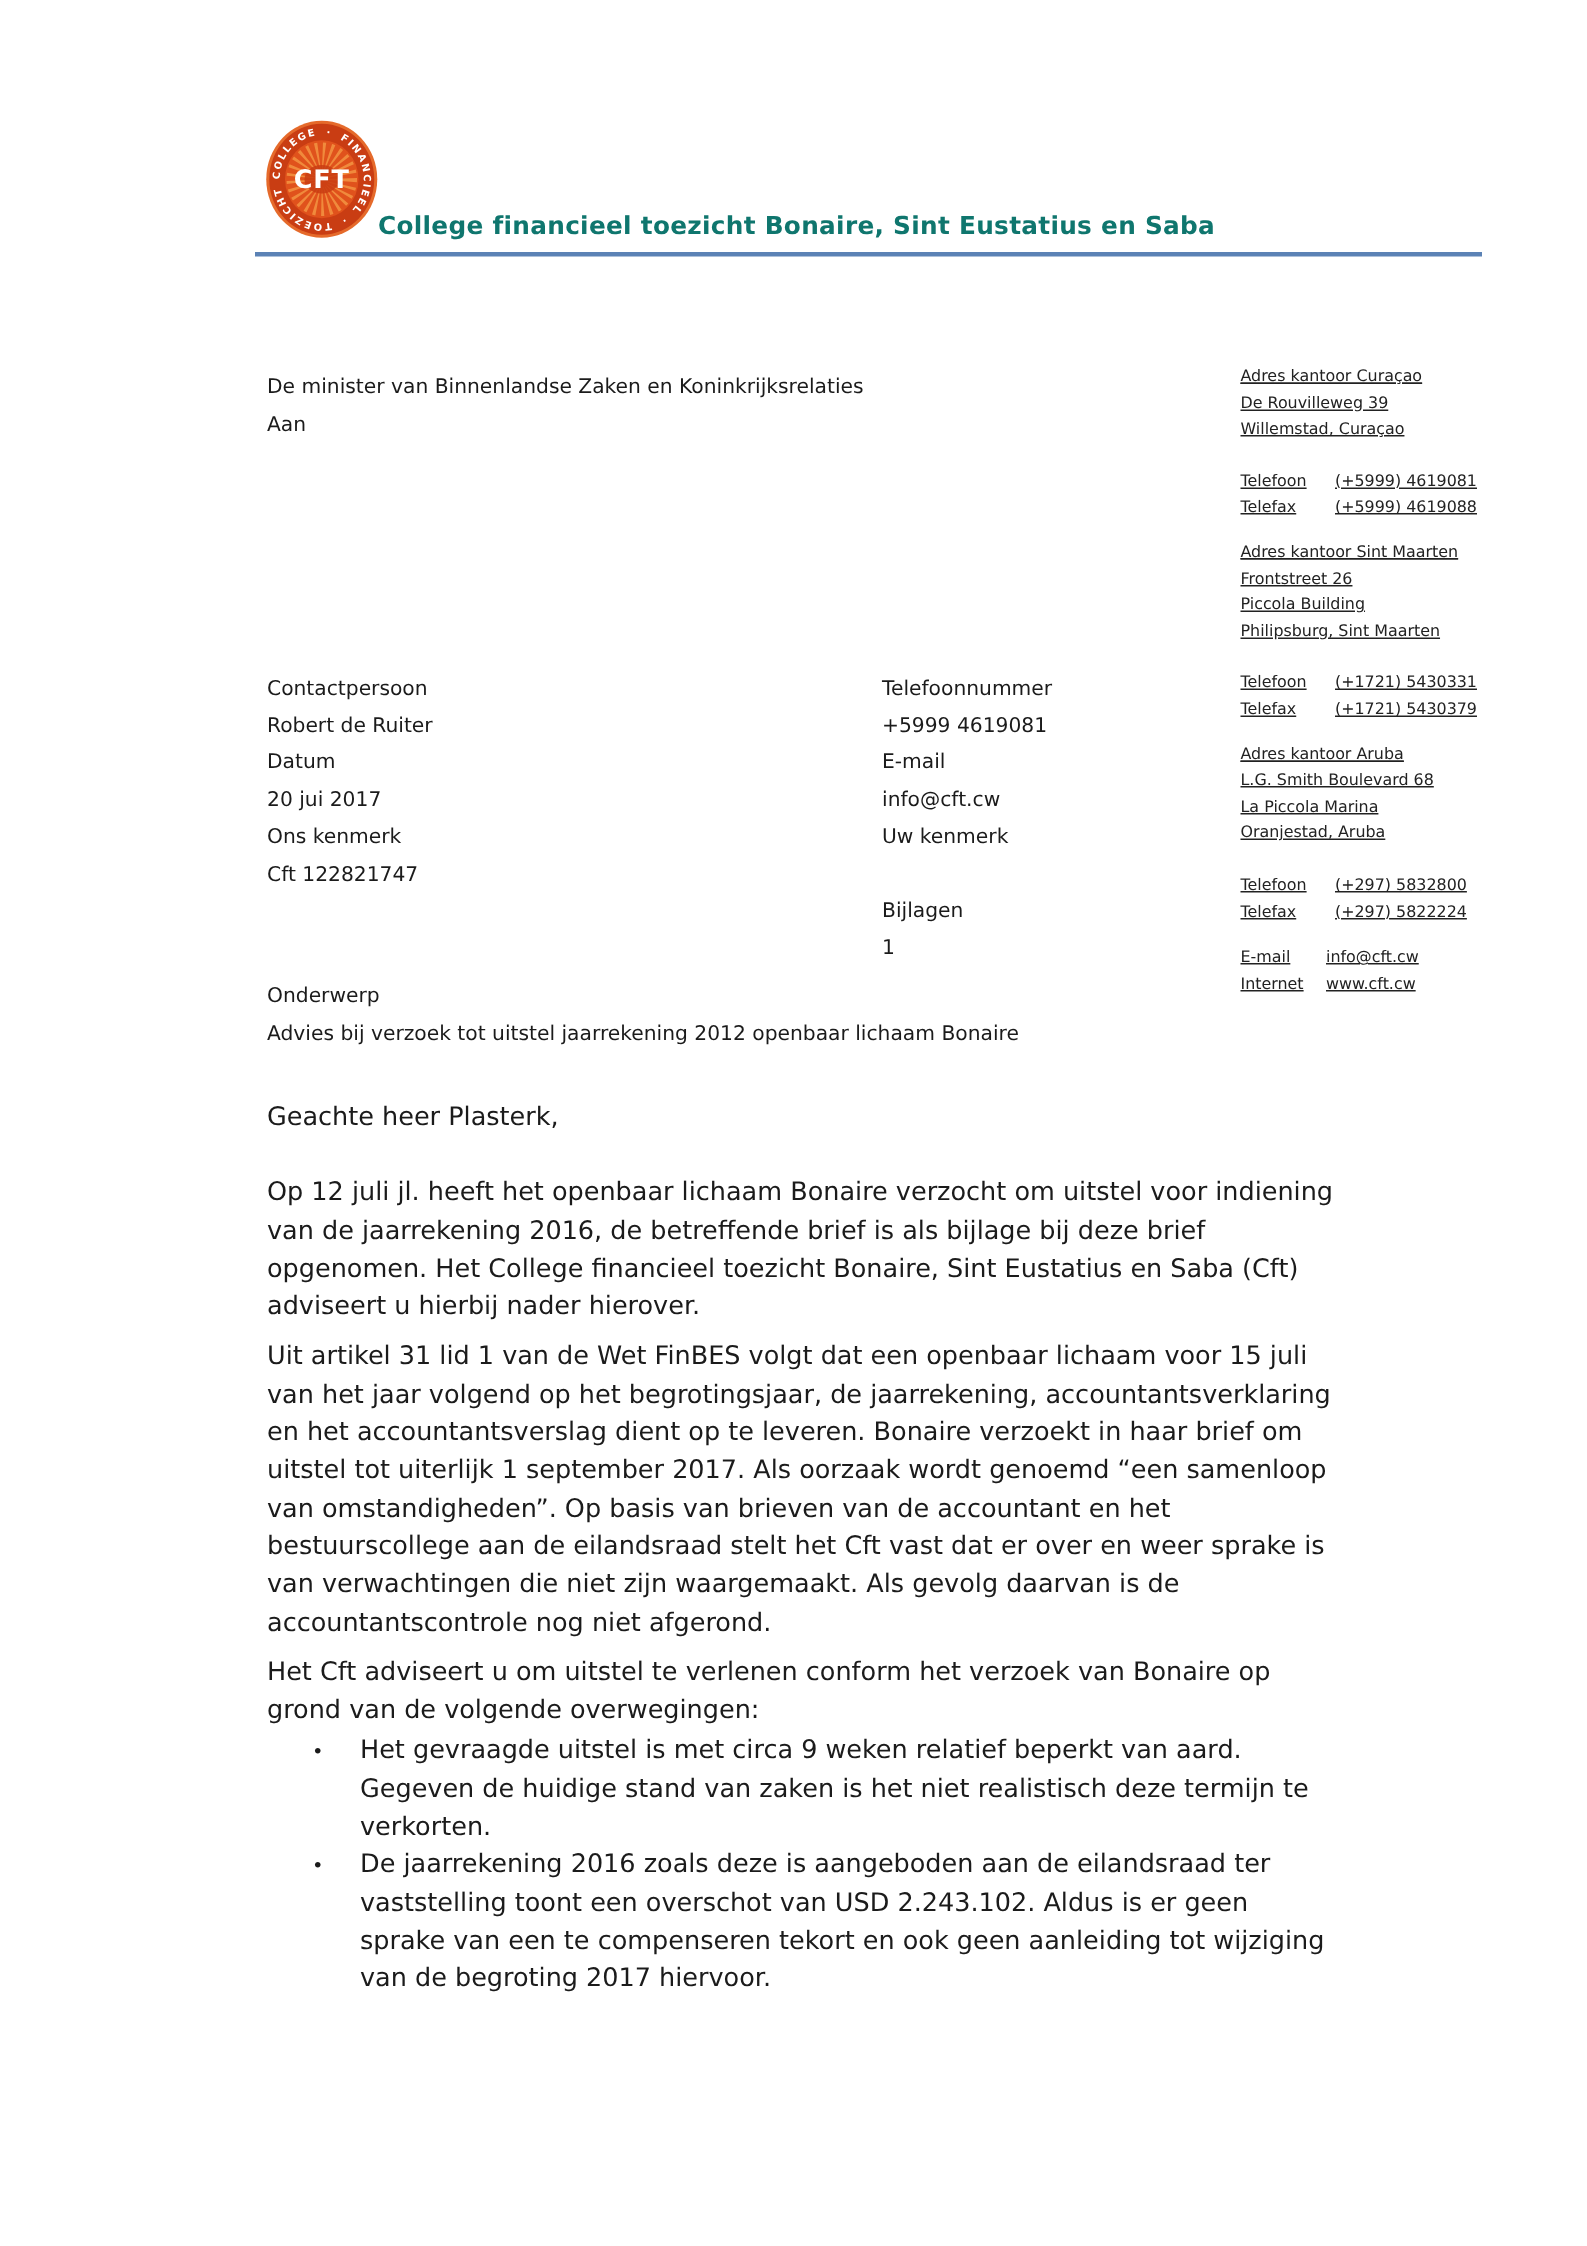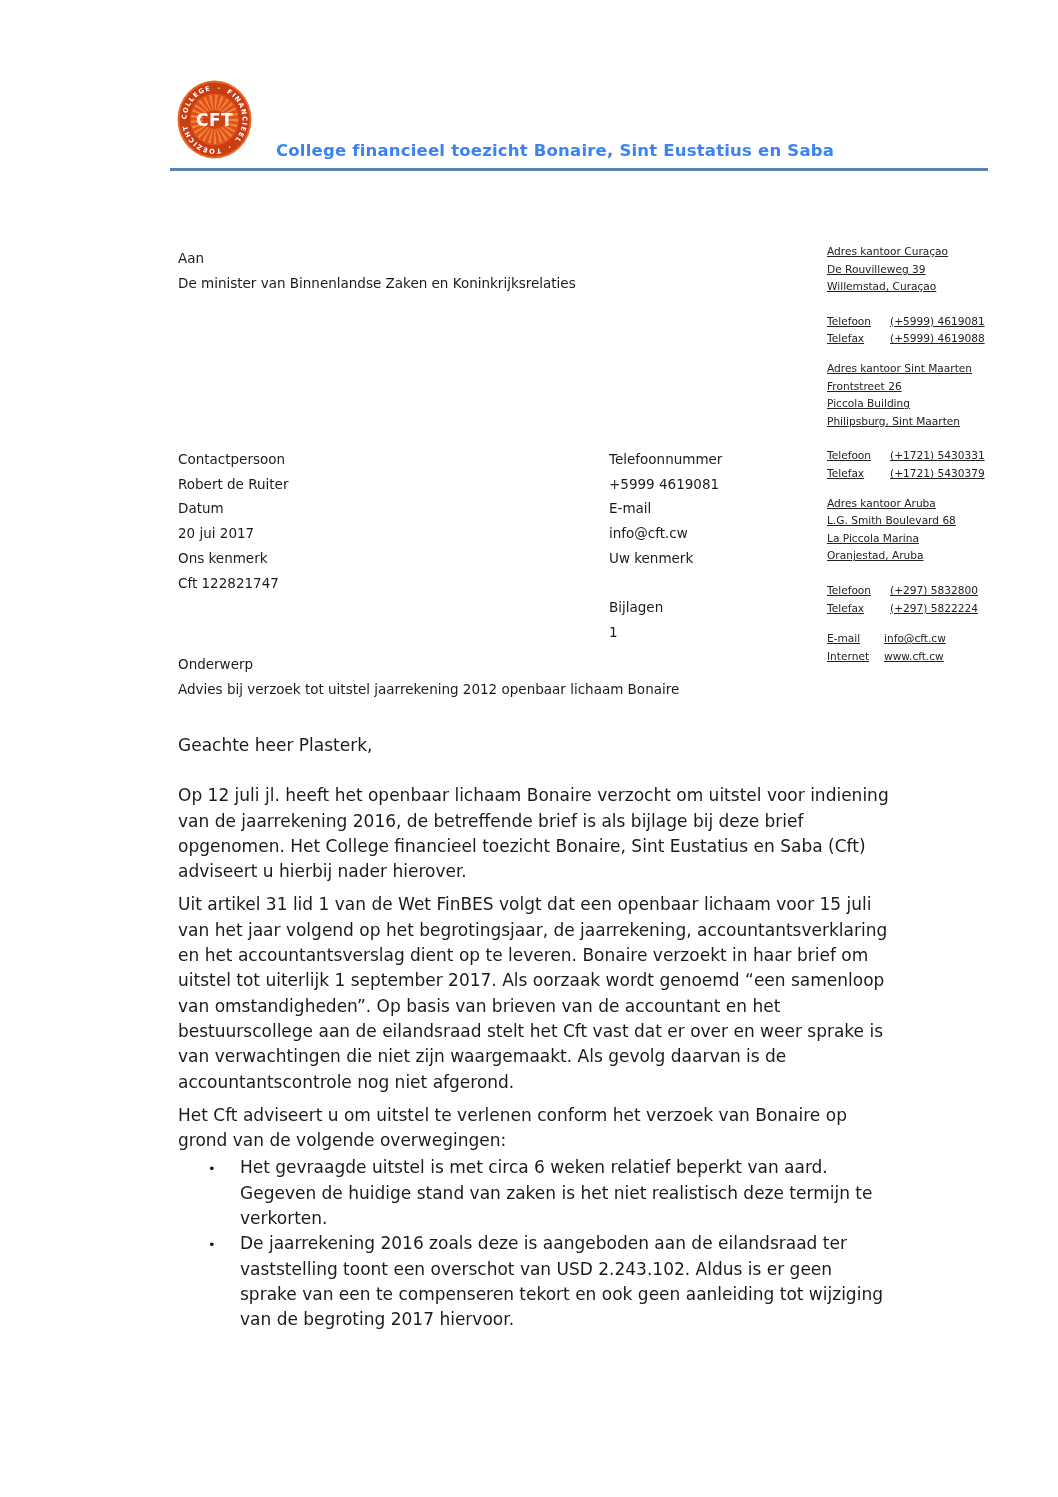--- a/index.html
+++ b/index.html
@@ -18,42 +18,42 @@
     background:#ffffff;
     font-family:"DejaVu Sans","Liberation Sans",sans-serif;
     color:var(--text);
     overflow:hidden;
   }
   
   .logo{position:absolute;left:177px;top:80px;width:75px;height:79px;}
   .ring-text{font-size:6.6px;font-weight:bold;fill:#ffffff;letter-spacing:1.2px;word-spacing:2.5px;}
   .center-text{font-size:17px;font-weight:bold;fill:#ffffff;letter-spacing:0.5px;}
   .brand-title{
-    position:absolute;left:276px;top:141px;
-    font-size:16.5px;font-weight:bold;color:#3b82f6;
+    position:absolute;left:252px;top:141px;
+    font-size:16.5px;font-weight:bold;color:#0f766e;
     letter-spacing:0.2px;white-space:nowrap;
   }
   .header-rule{position:absolute;left:170px;top:168px;width:818px;height:3px;background:var(--accent-line);}
   
   .recipient{position:absolute;left:178px;top:246px;font-size:13.5px;line-height:25px;}
   
   .sidebar{position:absolute;left:827px;top:243px;width:185px;font-size:10.6px;line-height:17.6px;color:#222;text-decoration:underline;}
   .office{margin-bottom:12px;}
   .office-heading{text-decoration:underline;}
   .phones{margin-top:17px;}
   .phone-row{display:flex;}
   .ph-label{width:63px;flex:none;}
   .contact-rows{margin-top:13px;}
   .contact-row{display:flex;}
   .ct-label{width:57px;flex:none;}
   
   .meta{
     position:absolute;left:178px;top:447px;
     display:grid;grid-template-columns:410px auto;
-    font-size:13.5px;line-height:24.7px;gap:21px;
+    font-size:13.5px;line-height:24.7px;
   }
   .meta .value{min-height:24.7px;}
   
   .subject{position:absolute;left:178px;top:652px;font-size:13.5px;line-height:24.7px;}
   
   .body{position:absolute;left:178px;top:733px;width:713px;font-size:17px;line-height:25.3px;}
   .body p{margin:0 0 8px 0;}
   .body p.salutation{margin-bottom:25px;}
   .body p.lead-in{margin-bottom:2px;}
   .bullet{display:flex;}
@@ -76,22 +76,22 @@
       <path id="ringPath" d="M 9.5 39.5 A 28 29.5 0 1 1 9.5 39.65" fill="none"></path>
     </g>
     <text class="ring-text"><textPath href="#ringPath">COLLEGE · FINANCIEEL · TOEZICHT</textPath></text>
     <text class="center-text" x="37.5" y="45.5" text-anchor="middle">CFT</text>
   </svg>
 
   <div class="brand-title">College financieel toezicht Bonaire, Sint Eustatius en Saba</div>
   <div class="header-rule"></div>
 
   <div class="recipient">
+    <div>De minister van Binnenlandse Zaken en Koninkrijksrelaties</div>
     <div>Aan</div>
-    <div>De minister van Binnenlandse Zaken en Koninkrijksrelaties</div>
   </div>
 
   <aside class="sidebar">
 
     <section class="office">
       <div class="office-heading">Adres kantoor Curaçao</div>
       <div>De Rouvilleweg 39</div>
       <div>Willemstad, Curaçao</div>
       <div class="phones">
         <div class="phone-row">
@@ -191,21 +191,21 @@
     <div>Advies bij verzoek tot uitstel jaarrekening 2012 openbaar lichaam Bonaire</div>
   </div>
 
   <main class="body">
     <p class="salutation">Geachte heer Plasterk,</p>
     <p>Op 12 juli jl. heeft het openbaar lichaam Bonaire verzocht om uitstel voor indiening van de jaarrekening 2016, de betreffende brief is als bijlage bij deze brief opgenomen. Het College financieel toezicht Bonaire, Sint Eustatius en Saba (Cft) adviseert u hierbij nader hierover.</p>
     <p>Uit artikel 31 lid 1 van de Wet FinBES volgt dat een openbaar lichaam voor 15 juli van het jaar volgend op het begrotingsjaar, de jaarrekening, accountantsverklaring en het accountantsverslag dient op te leveren. Bonaire verzoekt in haar brief om uitstel tot uiterlijk 1 september 2017. Als oorzaak wordt genoemd “een samenloop van omstandigheden”. Op basis van brieven van de accountant en het bestuurscollege aan de eilandsraad stelt het Cft vast dat er over en weer sprake is van verwachtingen die niet zijn waargemaakt. Als gevolg daarvan is de accountantscontrole nog niet afgerond.</p>
     <p class="lead-in">Het Cft adviseert u om uitstel te verlenen conform het verzoek van Bonaire op grond van de volgende overwegingen:</p>
     <div class="bullet">
       <span class="dot"></span>
-      <span class="btxt">Het gevraagde uitstel is met circa 6 weken relatief beperkt van aard. Gegeven de huidige stand van zaken is het niet realistisch deze termijn te verkorten.</span>
+      <span class="btxt">Het gevraagde uitstel is met circa 9 weken relatief beperkt van aard. Gegeven de huidige stand van zaken is het niet realistisch deze termijn te verkorten.</span>
     </div>
     <div class="bullet">
       <span class="dot"></span>
       <span class="btxt">De jaarrekening 2016 zoals deze is aangeboden aan de eilandsraad ter vaststelling toont een overschot van USD 2.243.102. Aldus is er geen sprake van een te compenseren tekort en ook geen aanleiding tot wijziging van de begroting 2017 hiervoor.</span>
     </div>
   </main>
 
 </div>
 
 </body></html>

